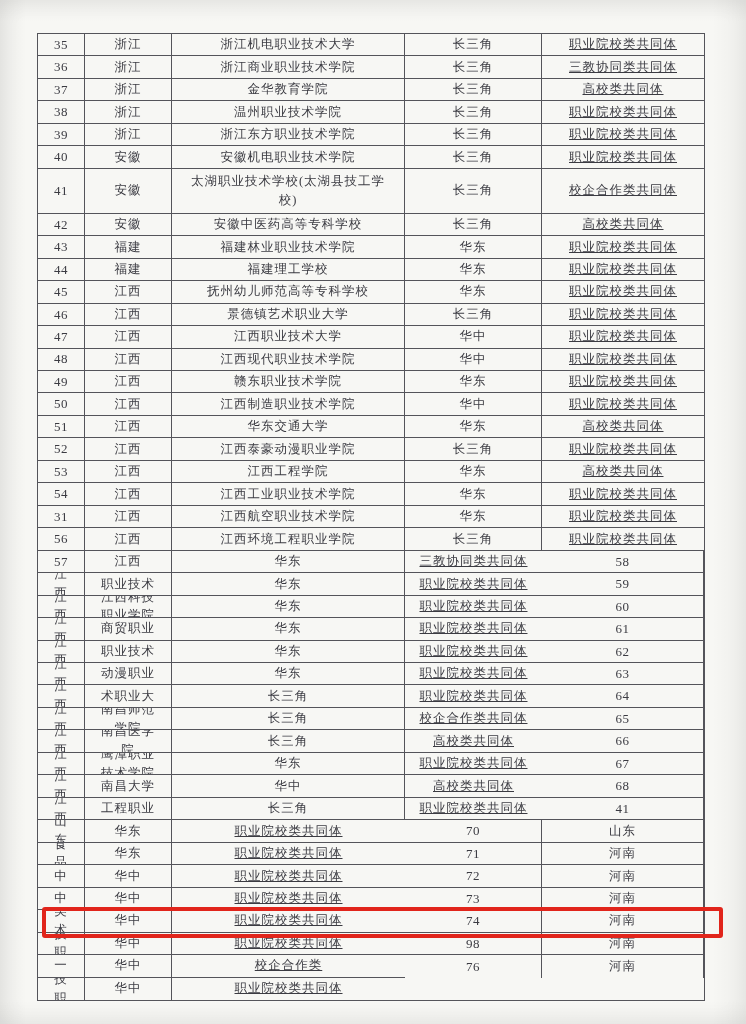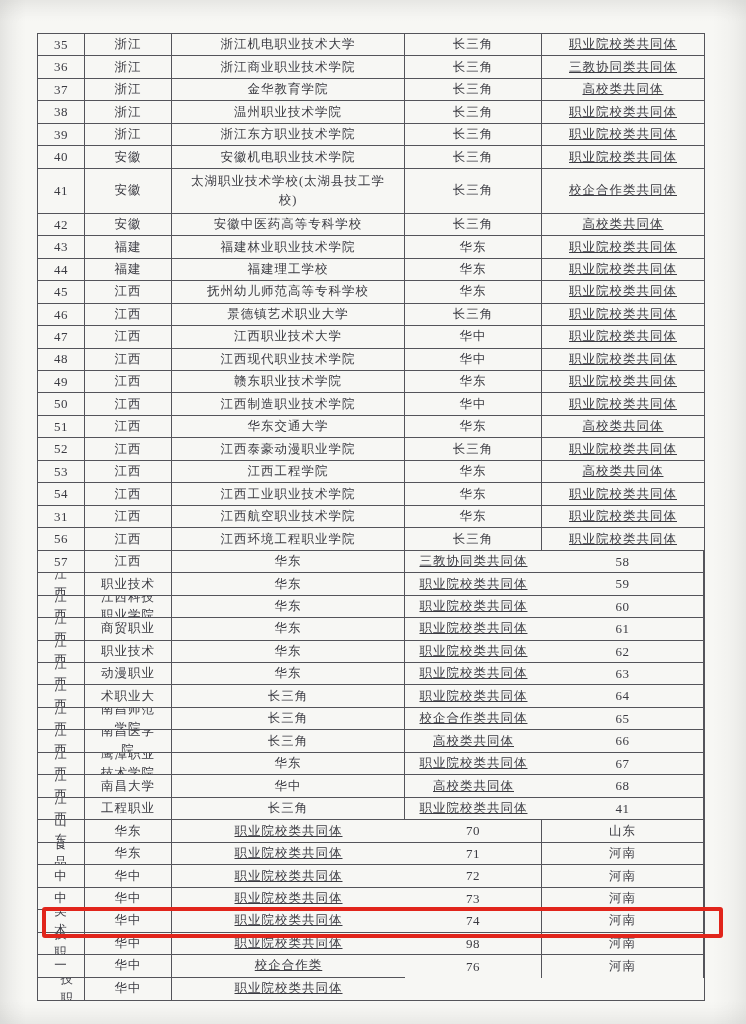--- a/index.html
+++ b/index.html
@@ -52,21 +52,21 @@
     line-height: 1.5;
     letter-spacing: 1px;
     color: var(--ink);
     overflow: hidden;
   }
   .cell.col-0 {
     font-size: 13px;
     letter-spacing: 0.5px;
   }
   .cell.last-col { border-right: none; text-decoration: underline; }
-  .cell.last-row { border-bottom: none; text-align: right; }
+  .cell.last-row { border-bottom: none; }
   .highlight-box {
     position: absolute;
     box-sizing: border-box;
     border: 4px solid var(--accent);
     border-radius: 3px;
     pointer-events: none;
     filter: blur(0.4px);
     z-index: 5;
   }
 </style>

